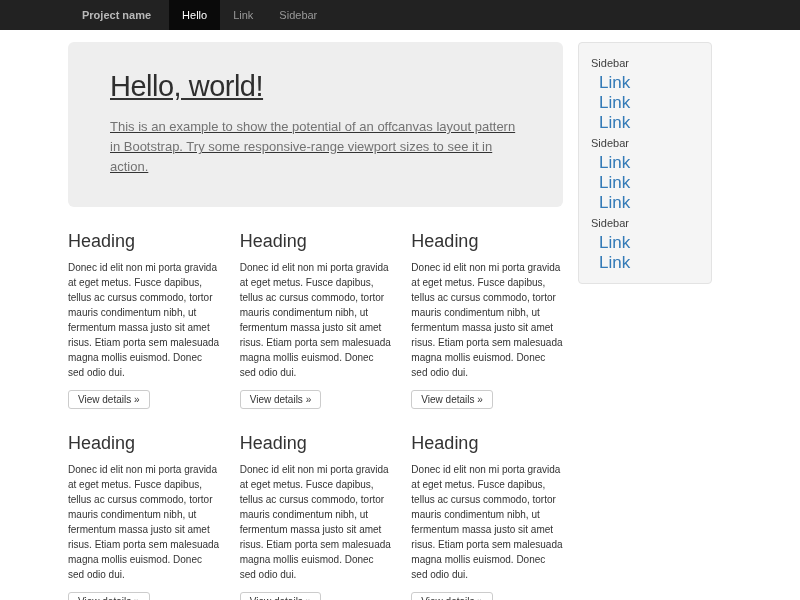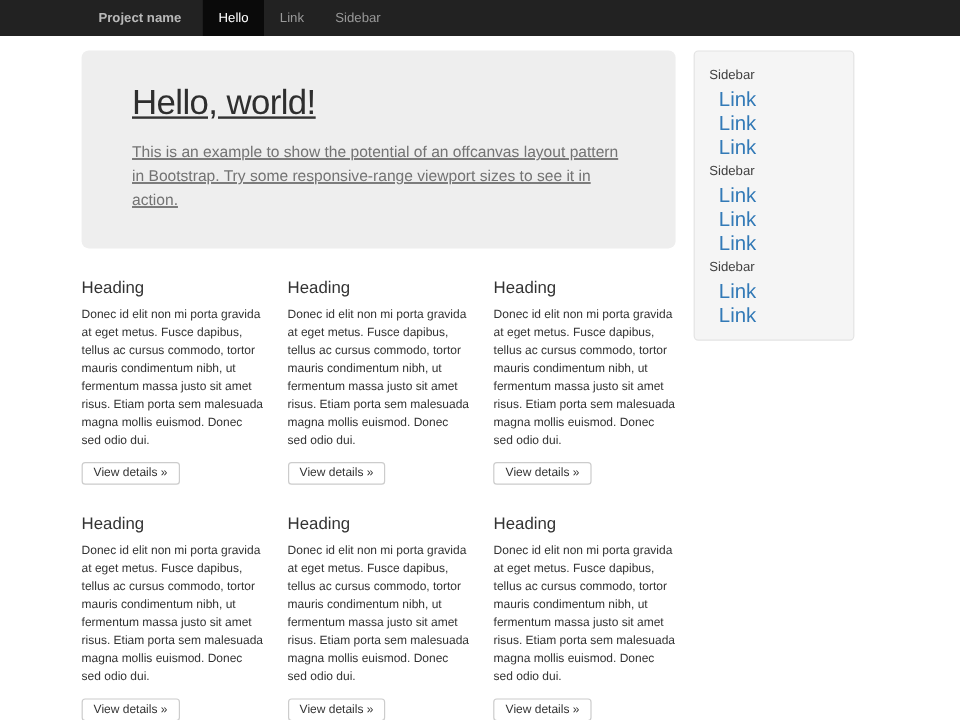--- a/index.html
+++ b/index.html
@@ -21,21 +21,21 @@
   .main-col { width:495px; margin-right:15px; }
 
   
   .jumbotron { background:var(--jumbotron-bg,#eee); border-radius:6px; padding:28px 42px 30px; margin-bottom:14px;text-decoration:underline; }
   .jumbotron h1 { font-size:29px; font-weight:500; color:#2e2e2e; margin-bottom:14px; letter-spacing:-0.5px; }
   .jumbotron p { font-size:13px; color:#737373; line-height:1.55; max-width:430px; }
 
   
   .cards-row { display:flex; gap:20px; margin-bottom:14px; }
   .card { flex:1; min-width:0; }
-  .card h2 { font-size:14px; font-weight:500; color:#333; margin:10px 0 8px; }
+  .card h2 { font-size:18px; font-weight:500; color:#333; margin:10px 0 8px; }
   .card p { font-size:10px; line-height:1.5; color:#333; margin-bottom:9px; }
   .btn { font-family:Liberation Sans, sans-serif; font-size:10px; color:#333; background:#fff; border:1px solid var(--button-border,#ccc); border-radius:3px; padding:3px 9px; cursor:pointer; }
 
   
   .sidebar { width:134px; background:var(--sidebar-bg,#f5f5f5); border:1px solid #e3e3e3; border-radius:4px; padding:10px 0; align-self:flex-start; }
   .group-header { font-size:11px; color:#404040; padding:4px 12px; line-height:12px; }
   .side-link { display:block; font-size:17px; color:var(--link-color,#337ab7); padding:4px 20px; line-height:12px; cursor:pointer; }
 </style>
 </head>
 <body>

